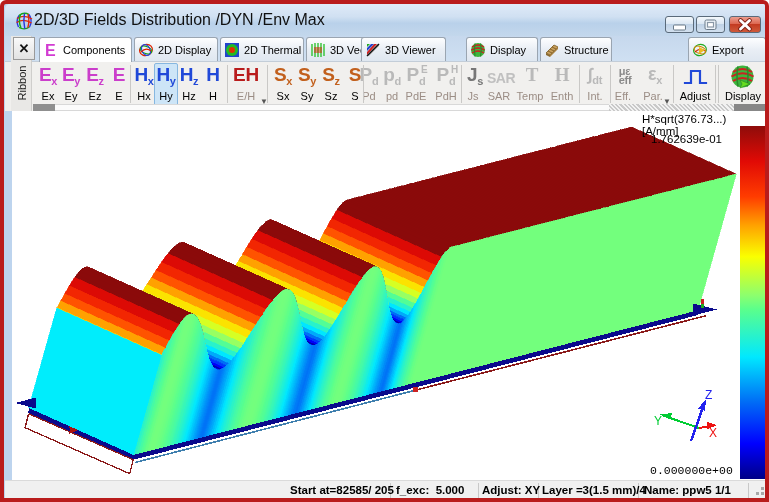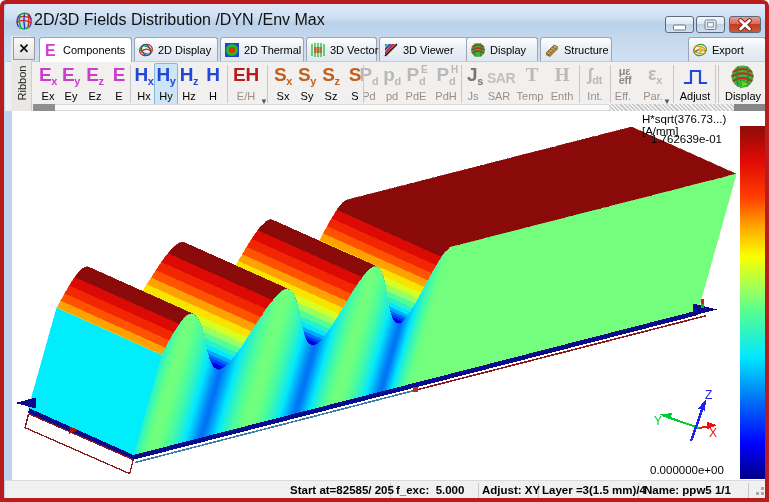--- a/index.html
+++ b/index.html
@@ -803,21 +803,21 @@
         <polyline points="687.0,437.0 701.0,397.5" fill="none" stroke="#2222ee" stroke-width="2.5"></polyline>
         <polygon points="702,395 694,404.5 701,407" fill="#2222ee"></polygon>
         <text x="701" y="395" fill="#2222ee" font-size="12">Z</text>
         <text x="705" y="433" fill="#ee1111" font-size="12">X</text>
         <text x="650" y="421" fill="#00cc33" font-size="12">Y</text>
       </g>
     </svg>
  <div id="cbar"></div>
  <div class="cblab" style="left:638px;top:109px;">H*sqrt(376.73...) [A/mm]</div>
  <div class="cblab" style="left:647px;top:129px;">1.762639e-01</div>
- <div class="cblab" style="left:646px;top:460px;">0.000000e+00</div>
+ <div class="cblab" style="left:646px;top:460px;font-family:Liberation Mono, monospace;">0.000000e+00</div>
  <div id="tabbar">
       <div class="tab active" style="left:34px;width:93px">
         <svg class="ti" viewBox="0 0 16 16">
           <text x="2" y="14" font-size="16" font-weight="bold" fill="#d23bd2" font-family="Liberation Sans">E</text>
         </svg>
         <span>Components</span>
       </div>
       <div class="tab" style="left:129px;width:84px">
         <svg class="ti" viewBox="0 0 16 16">
           <g fill="none" stroke-width="1.2">
@@ -841,21 +841,21 @@
         <svg class="ti" viewBox="0 0 16 16">
           <g stroke="#11bb11" stroke-width="1.2">
             <path d="M2 2 V14 M5 1 V15 M8 1 V15 M11 1 V15 M14 2 V14"></path>
           </g>
           <g stroke="#dd2200" stroke-width="1">
             <path d="M4 6 h8 M4 8 h8 M4 10 h8"></path>
           </g>
         </svg>
         <span>3D Vector</span>
       </div>
-      <div class="tab" style="left:374px;width:96px">
+      <div class="tab" style="left:356px;width:85px">
         <svg class="ti" viewBox="0 0 16 16">
           <g>
             <polygon points="2,14 12,2 14,2 14,4 4,14" fill="#bbb"></polygon>
             <polygon points="2,10 9,2 12,2 2,13" fill="#cc2222"></polygon>
             <polygon points="2,6 6,2 9,2 2,9" fill="#2244cc"></polygon>
             <polygon points="2,2 5,2 2,5" fill="#22aa22"></polygon>
             <path d="M2 14 L14 2" stroke="#111" stroke-width="1.4"></path>
           </g>
         </svg>
         <span>3D Viewer</span>

